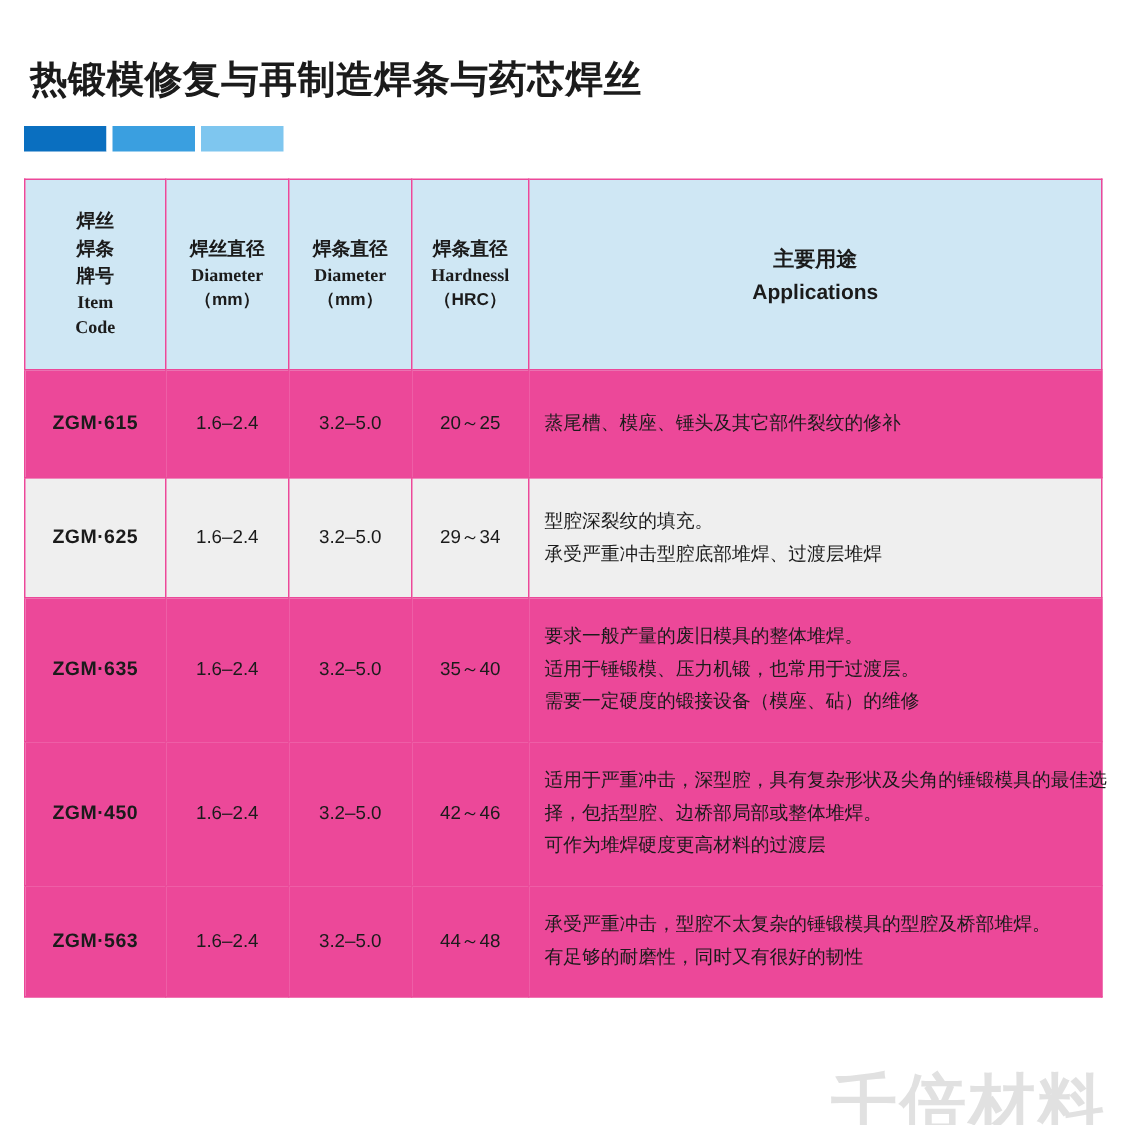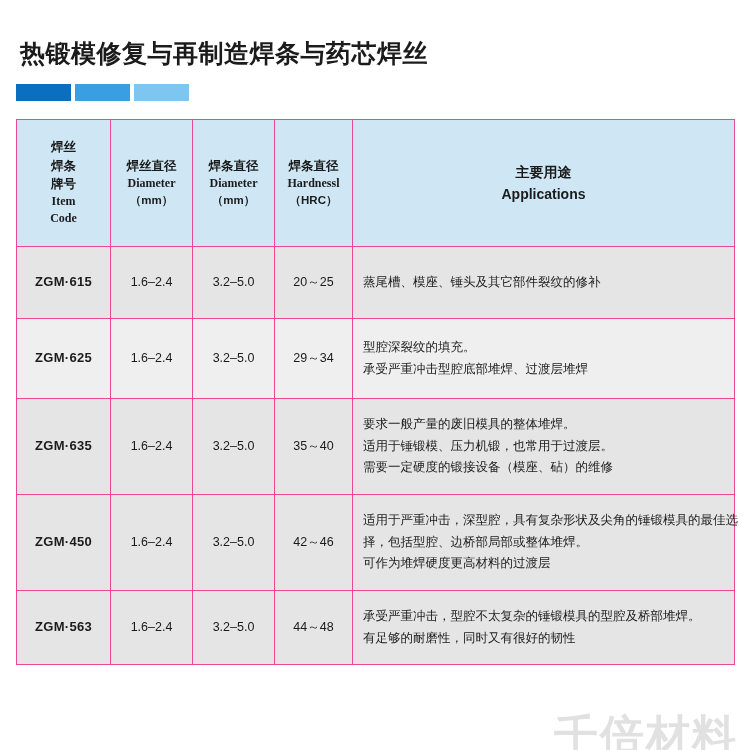--- a/index.html
+++ b/index.html
@@ -112,21 +112,21 @@
   tbody td.app {
     text-align: left;
     padding-left: 10px;
     line-height: 1.75;
     font-size: 12.5px;
   }
   tbody tr.alt td {
     background: #efefef;
   }
   tbody tr td {
-    background: #e5e5e5;
+    background: #ec4899;
   }
   tbody tr.alt td { background: #efefef; }
 
   .row-h-1 { height: 72px; }
   .row-h-2 { height: 80px; border-radius: 14px; }
   .row-h-3 { height: 96px; }
   .row-h-4 { height: 96px; }
   .row-h-5 { height: 74px; }
 
   .app-line { display: block; white-space: nowrap; }

